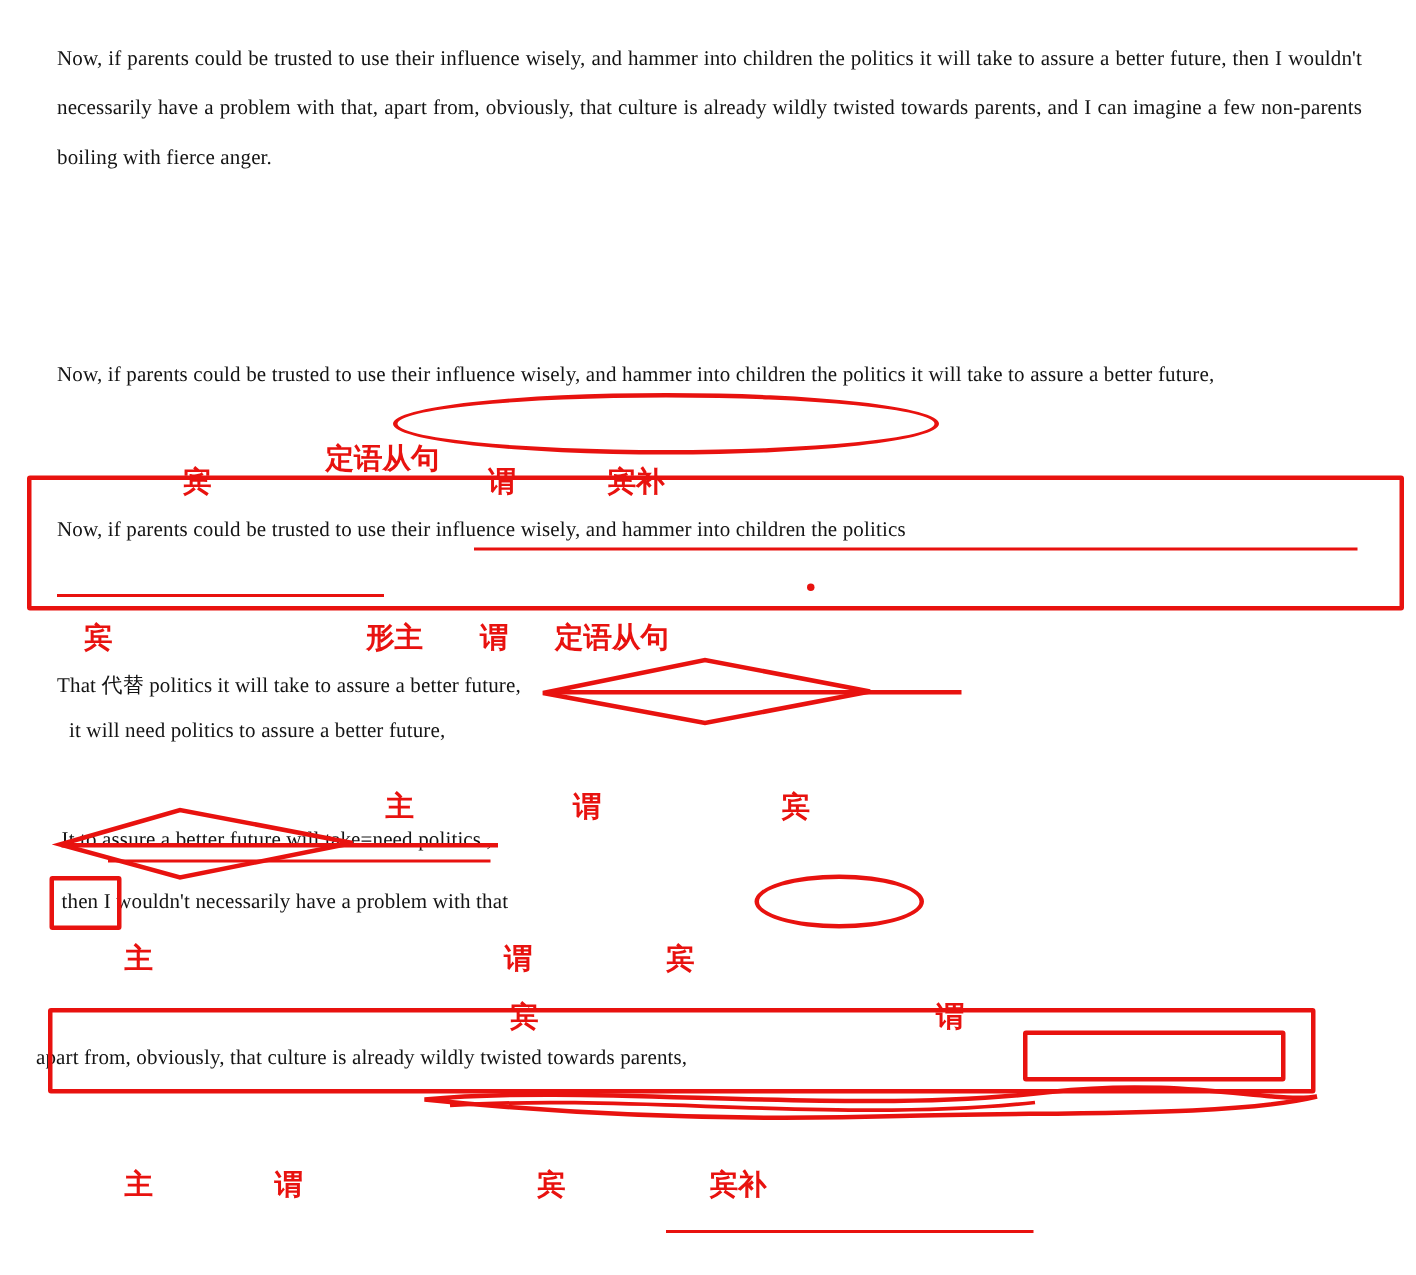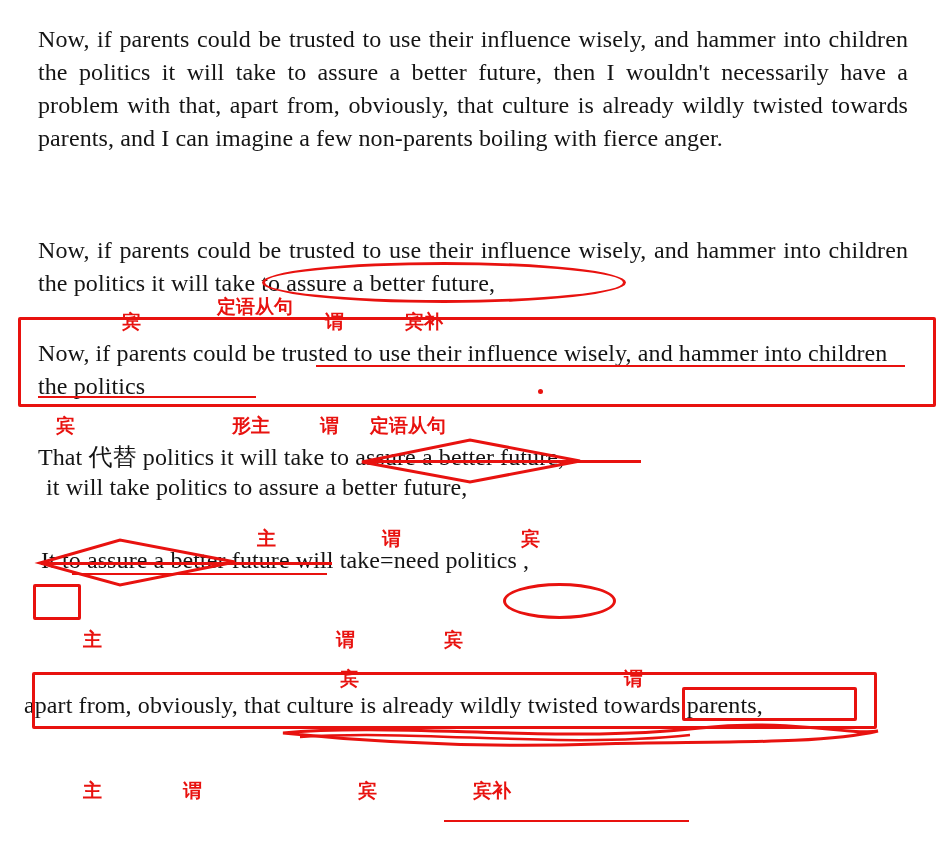--- a/index.html
+++ b/index.html
@@ -12,21 +12,21 @@
     width: 944px;
     height: 850px;
     background: #ffffff;
     font-family: "Liberation Serif", serif;
     color: #111111;
     overflow: hidden;
   }
   .para {
     position: absolute;
     font-family: "Liberation Serif", serif;
-    font-size: 24px;
+    font-size: 14px;
     line-height: 33px;
     color: #141414;
     letter-spacing: 0.1px;
   }
   .justify {
     text-align: justify;
     text-align-last: left;
   }
   .cn {
     position: absolute;
@@ -81,24 +81,25 @@
 <div id="page">
 
   <div class="para justify" style="left:38px; top:23px; width:870px;">Now, if parents could be trusted to use their influence wisely, and hammer into children the politics it will take to assure a better future, then I wouldn't necessarily have a problem with that, apart from, obviously, that culture is already wildly twisted towards parents, and I can imagine a few non-parents boiling with fierce anger.</div>
 
   <div class="para justify" style="left:38px; top:234px; width:870px;">Now, if parents could be trusted to use their influence wisely, and hammer into children the politics it will take to assure a better future,</div>
 
   <div class="para" style="left:38px; top:337px; width:870px;">Now, if parents could be trusted to use their influence wisely, and hammer into children the politics</div>
 
   <div class="para" style="left:38px; top:441px; width:870px;">That 代替  politics it will take to assure a better future,</div>
 
-  <div class="para" style="left:46px; top:471px; width:870px;">it will take politics to assure a better future,</div>
+  <div class="para" style="left:46px; top:471px; width:870px;">it will need politics to assure a better future,</div>
 
   <div class="para" style="left:41px; top:544px; width:870px;">It to assure a better future will take=need politics ,</div>
 
+  <div class="para" style="left:41px; top:585px; width:870px;">then I wouldn't necessarily have a problem with that</div>
 
   <div class="para" style="left:24px; top:689px; width:870px;">apart from, obviously, that culture is already wildly twisted towards parents,</div>
 
 
   <div class="ellipse" style="left:262px; top:262px; width:364px; height:41px;"></div>
 
   <div class="rect" style="left:18px; top:317px; width:918px; height:90px;"></div>
 
   <div class="uline" style="left:316px; top:365px; width:589px;"></div>
 
@@ -132,21 +133,21 @@
              C 820 745, 700 741, 600 744 C 470 748, 360 741, 283 733 Z" fill="none" stroke="#e8120f" stroke-width="3"></path>
     <path d="M300 737 C 420 729, 560 749, 690 735" fill="none" stroke="#e8120f" stroke-width="2.5"></path>
   </svg>
 
   <div class="cn" style="left:217px; top:296px;">定语从句</div>
   <div class="cn" style="left:122px; top:311px;">宾</div>
   <div class="cn" style="left:325px; top:311px;">谓</div>
   <div class="cn" style="left:405px; top:311px;">宾补</div>
 
   <div class="cn" style="left:56px; top:415px;">宾</div>
-  <div class="cn" style="left:232px; top:415px;">形主</div>
+  <div class="cn" style="left:244px; top:415px;">形主</div>
   <div class="cn" style="left:320px; top:415px;">谓</div>
   <div class="cn" style="left:370px; top:415px;">定语从句</div>
 
   <div class="cn" style="left:257px; top:528px;">主</div>
   <div class="cn" style="left:382px; top:528px;">谓</div>
   <div class="cn" style="left:521px; top:528px;">宾</div>
 
   <div class="cn" style="left:83px; top:629px;">主</div>
   <div class="cn" style="left:336px; top:629px;">谓</div>
   <div class="cn" style="left:444px; top:629px;">宾</div>

